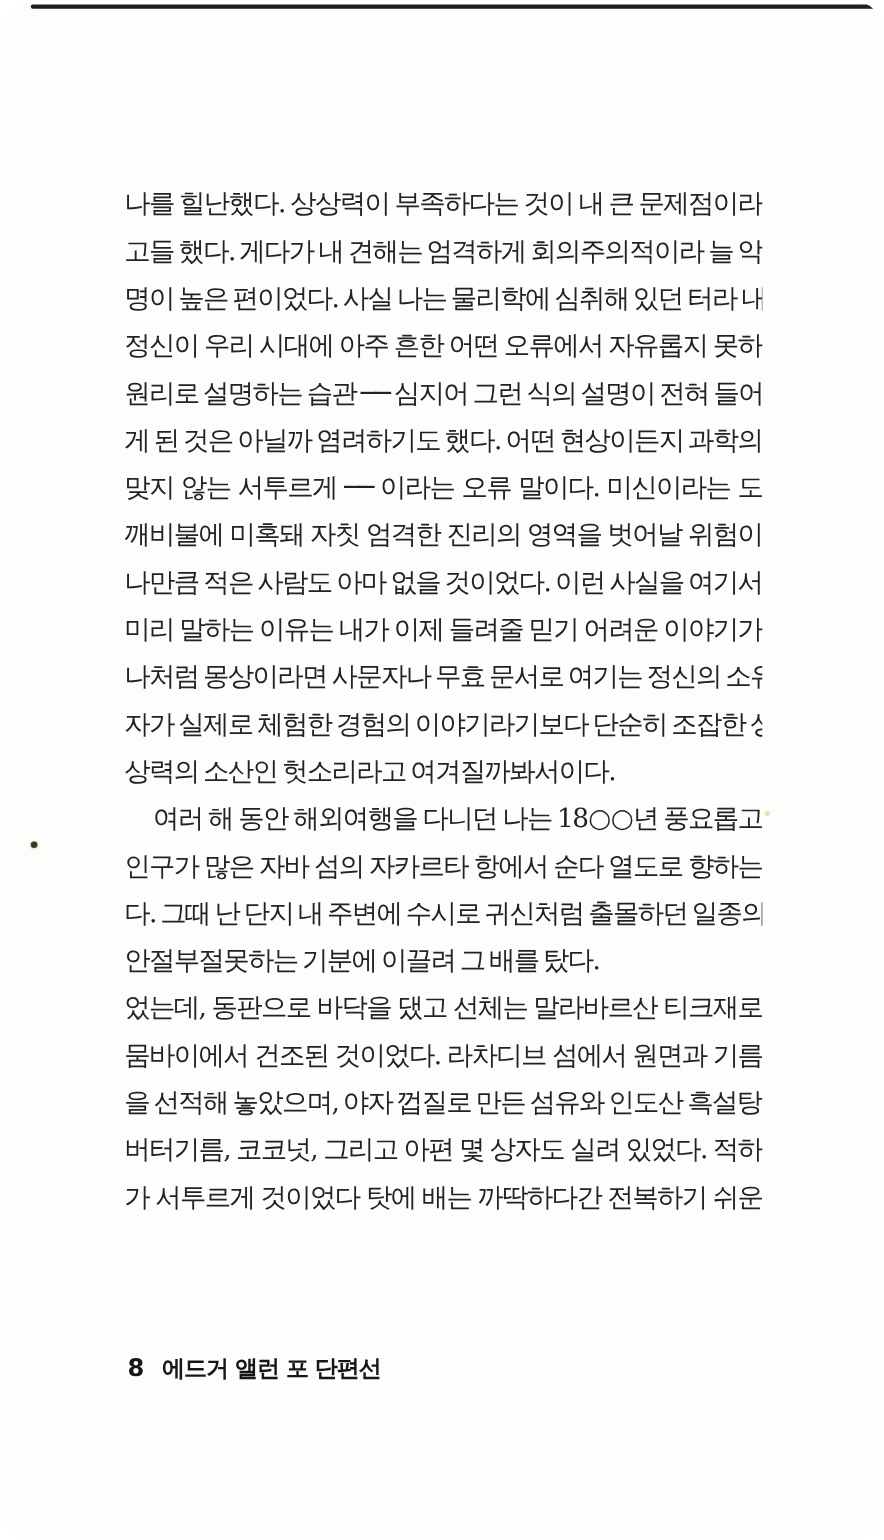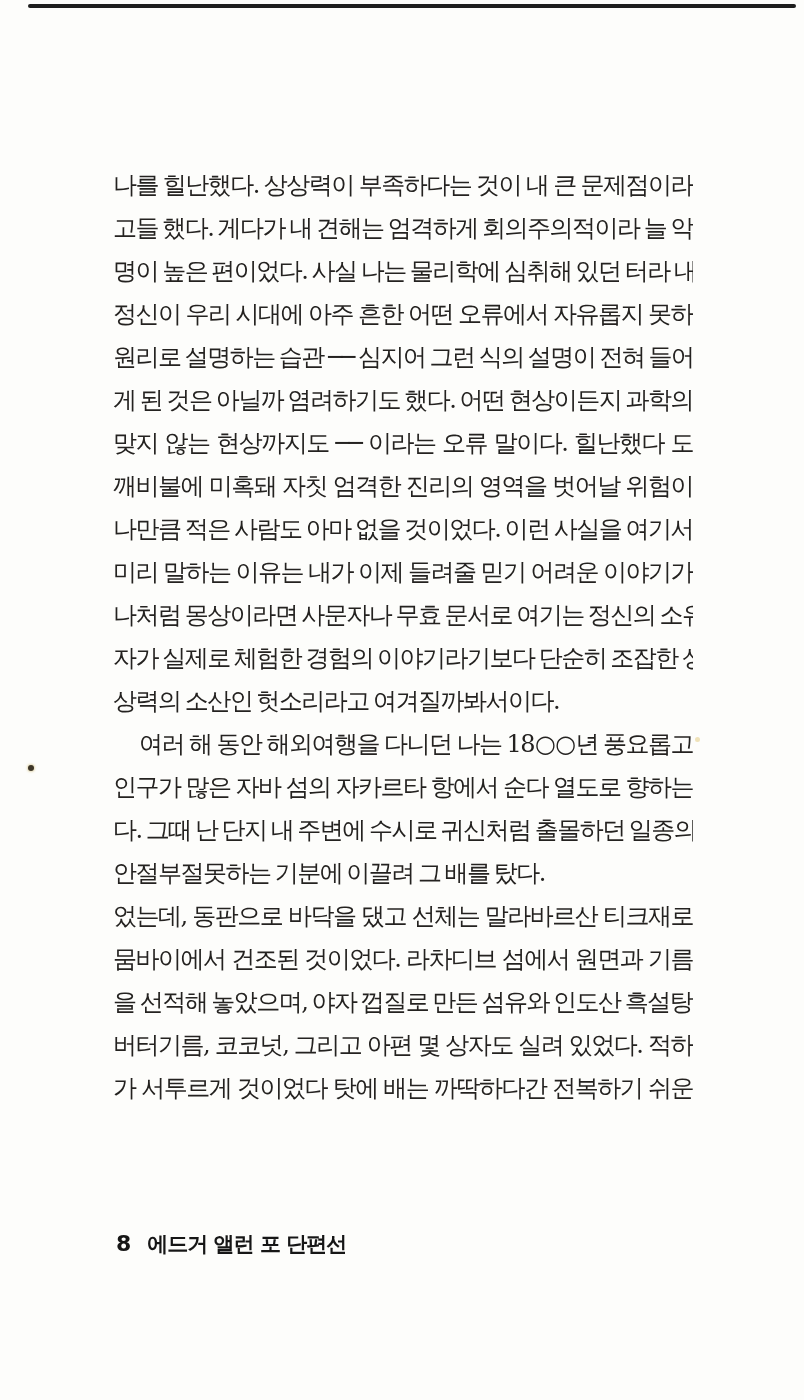--- a/index.html
+++ b/index.html
@@ -7,20 +7,21 @@
     padding: 0;
     background: #ffffff;
   }
   .page {
     position: relative;
     width: 804px;
     height: 1400px;
     background: #fdfdfb;
     overflow: hidden;
     font-family: "DejaVu Serif", serif;
+    border-radius: 31px;
   }
   .scan-edge-top {
     position: absolute;
     top: 4px;
     left: 28px;
     width: 768px;
     height: 4px;
     background: #1e1e1e;
     border-radius: 2px;
   }
@@ -101,21 +102,21 @@
   <div class="speck-dark"></div>
   <div class="speck-faint"></div>
 
   <div class="text-block">
     <div class="line">나를 힐난했다. 상상력이 부족하다는 것이 내 큰 문제점이라</div>
     <div class="line">고들 했다. 게다가 내 견해는 엄격하게 회의주의적이라 늘 악</div>
     <div class="line">명이 높은 편이었다. 사실 나는 물리학에 심취해 있던 터라 내</div>
     <div class="line">정신이 우리 시대에 아주 흔한 어떤 오류에서 자유롭지 못하</div>
     <div class="line">원리로 설명하는 습관 ── 심지어 그런 식의 설명이 전혀 들어</div>
     <div class="line">게 된 것은 아닐까 염려하기도 했다. 어떤 현상이든지 과학의</div>
-    <div class="line">맞지 않는 현상까지도 ── 이라는 오류 말이다. 힐난했다 도</div>
+    <div class="line">맞지 않는 서투르게 ── 이라는 오류 말이다. 미신이라는 도</div>
     <div class="line">깨비불에 미혹돼 자칫 엄격한 진리의 영역을 벗어날 위험이</div>
     <div class="line">나만큼 적은 사람도 아마 없을 것이었다. 이런 사실을 여기서</div>
     <div class="line">미리 말하는 이유는 내가 이제 들려줄 믿기 어려운 이야기가</div>
     <div class="line">나처럼 몽상이라면 사문자나 무효 문서로 여기는 정신의 소유</div>
     <div class="line">자가 실제로 체험한 경험의 이야기라기보다 단순히 조잡한 상</div>
     <div class="line para-end">상력의 소산인 헛소리라고 여겨질까봐서이다.</div>
     <div class="line indent">여러 해 동안 해외여행을 다니던 나는 18○○년 풍요롭고</div>
     <div class="line">인구가 많은 자바 섬의 자카르타 항에서 순다 열도로 향하는</div>
     <div class="line">다. 그때 난 단지 내 주변에 수시로 귀신처럼 출몰하던 일종의</div>
     <div class="line para-end">안절부절못하는 기분에 이끌려 그 배를 탔다.</div>

